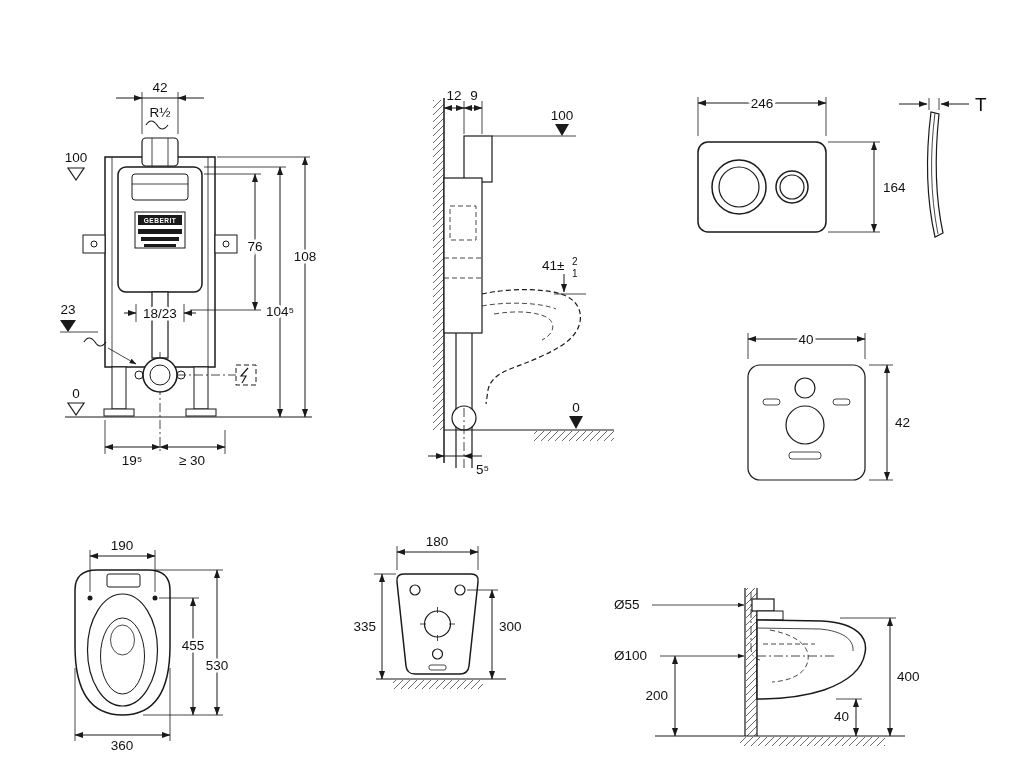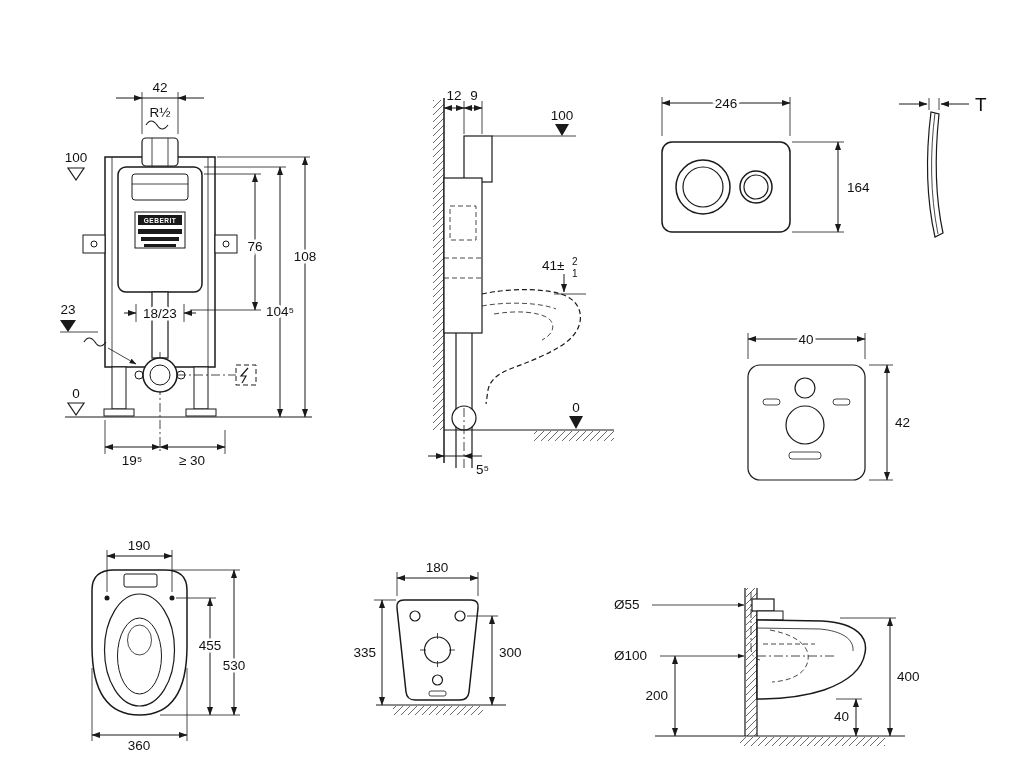--- a/index.html
+++ b/index.html
@@ -203,21 +203,21 @@
   <g>
     <line x1="50" y1="330" x2="50" y2="392" class="s w08 dd"></line>
     <line x1="30" y1="378" x2="50" y2="378" class="s"></line>
     <line x1="14" y1="378" x2="30" y2="378" class="s" marker-end="url(#arr)"></line>
     <line x1="68" y1="378" x2="50" y2="378" class="s" marker-end="url(#arr)"></line>
     <text x="62" y="396">5⁵</text>
   </g>
 </svg>
 </div>
 
-<div class="diag" style="left:648px;top:82px">
+<div class="diag" style="left:684px;top:82px">
 <svg width="230" height="170" viewBox="0 0 230 170">
   <g>
     <rect x="14" y="60" width="128" height="90" rx="10" class="s w15 fillw"></rect>
     <circle cx="55" cy="105" r="27" class="s w15"></circle>
     <circle cx="55" cy="105" r="20" class="s w12"></circle>
     <circle cx="108" cy="105" r="16" class="s w15"></circle>
     <circle cx="108" cy="105" r="12" class="s w12"></circle>
   </g>
   <g>
     <line x1="14" y1="54" x2="14" y2="15" class="s w08"></line>
@@ -268,21 +268,21 @@
   </g>
   <g>
     <line x1="136" y1="47" x2="160" y2="47" class="s w08"></line>
     <line x1="136" y1="162" x2="160" y2="162" class="s w08"></line>
     <line x1="154" y1="47" x2="154" y2="162" class="s" marker-start="url(#arr)" marker-end="url(#arr)"></line>
     <text x="162" y="109">42</text>
   </g>
 </svg>
 </div>
 
-<div class="diag" style="left:60px;top:528px">
+<div class="diag" style="left:43px;top:528px">
 <svg width="250" height="225" viewBox="0 0 250 225">
   <g>
     <path d="M32,62 Q32,42 54,42 L105,42 Q127,42 127,62 L127,118 Q127,187 79.5,187 Q32,187 32,118 Z" class="s w15 fillw"></path>
     <ellipse cx="79.5" cy="122" rx="35" ry="56" class="s w12"></ellipse>
     <ellipse cx="79.5" cy="128" rx="22" ry="38" class="s"></ellipse>
     <ellipse cx="79.5" cy="112" rx="12" ry="15" class="s w08"></ellipse>
     <rect x="64" y="46" width="33" height="13" rx="2" class="s"></rect>
     <circle cx="47" cy="70" r="2.5" class="blk"></circle>
     <circle cx="112" cy="70" r="2.5" class="blk"></circle>
   </g>
@@ -305,21 +305,21 @@
   </g>
   <g>
     <line x1="32" y1="140" x2="32" y2="213" class="s w08"></line>
     <line x1="127" y1="140" x2="127" y2="213" class="s w08"></line>
     <line x1="32" y1="207" x2="127" y2="207" class="s" marker-start="url(#arr)" marker-end="url(#arr)"></line>
     <text x="79" y="222" class="mid">360</text>
   </g>
 </svg>
 </div>
 
-<div class="diag" style="left:348px;top:558px">
+<div class="diag" style="left:348px;top:532px">
 <svg width="200" height="175" viewBox="0 0 200 175">
   <g>
     <path d="M56,42 L123,42 Q131,42 130,50 L121,134 Q120,142 112,142 L67,142 Q59,142 58,134 L49,50 Q48,42 56,42 Z" class="s w15 fillw"></path>
     <circle cx="67" cy="58" r="5" class="s w12"></circle>
     <circle cx="112" cy="58" r="5" class="s w12"></circle>
     <circle cx="89.5" cy="92" r="13" class="s w12"></circle>
     <line x1="89.5" y1="75" x2="89.5" y2="81" class="s w08"></line>
     <line x1="89.5" y1="103" x2="89.5" y2="109" class="s w08"></line>
     <line x1="72" y1="92" x2="78" y2="92" class="s w08"></line>
     <line x1="101" y1="92" x2="107" y2="92" class="s w08"></line>

